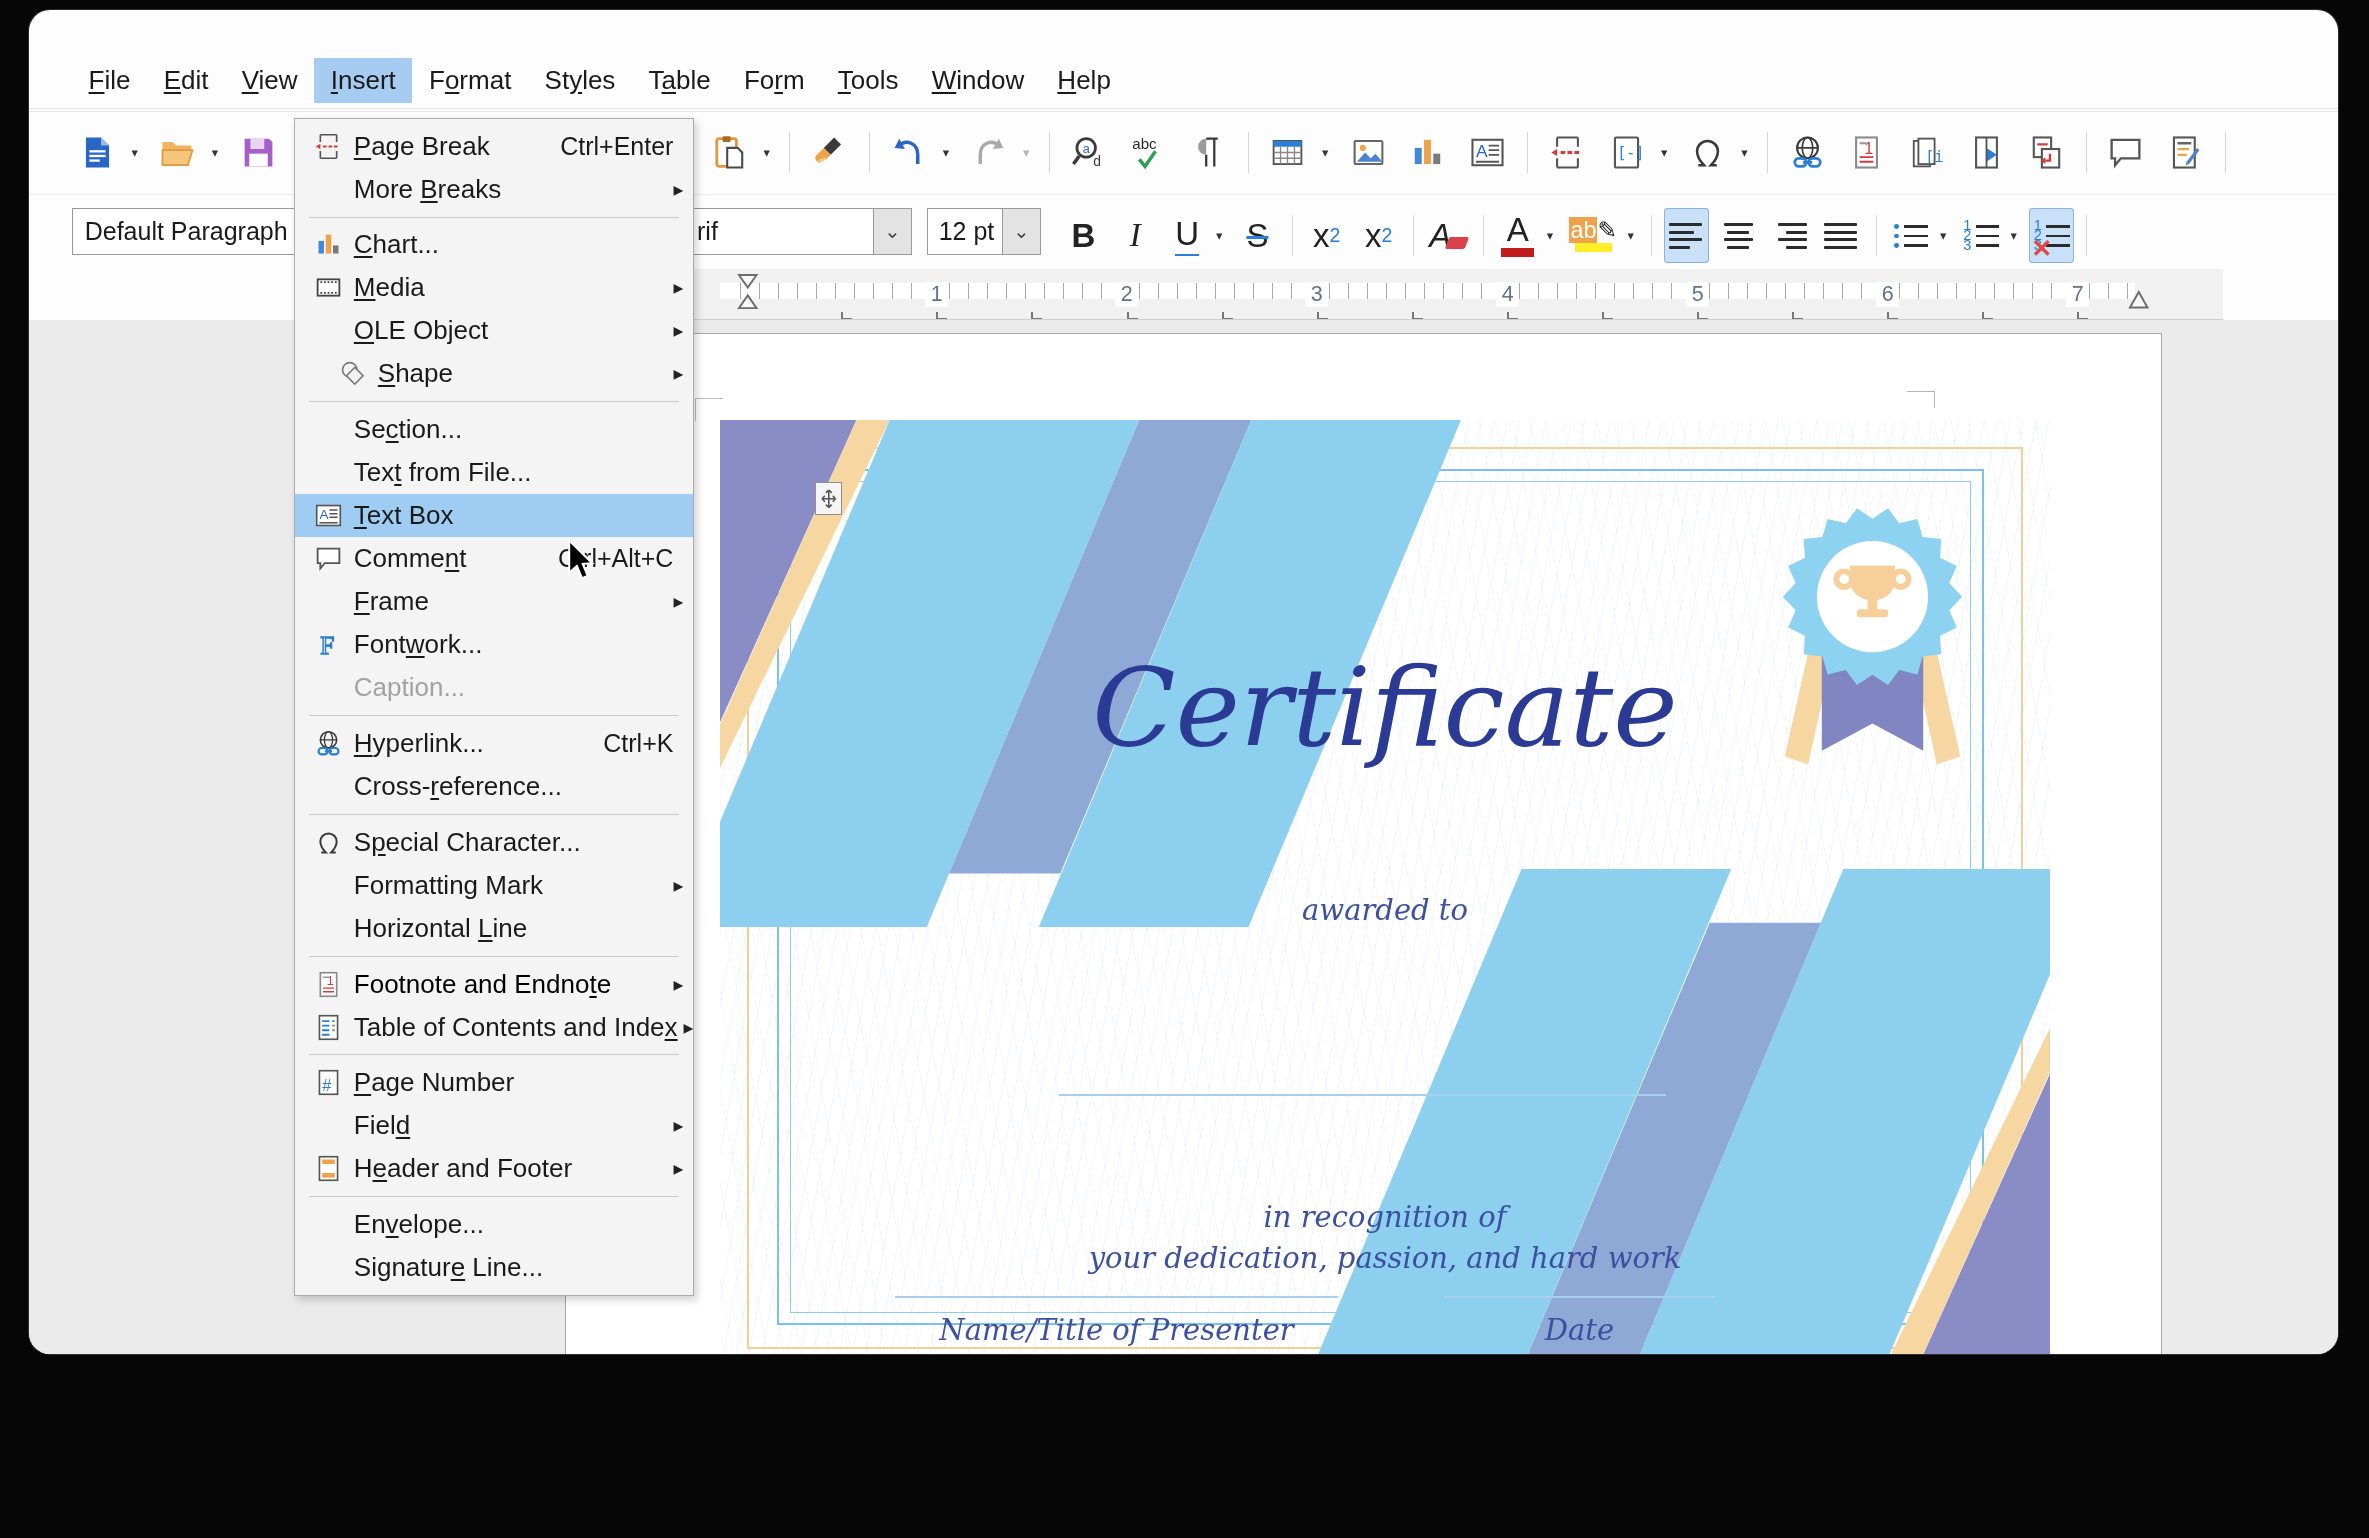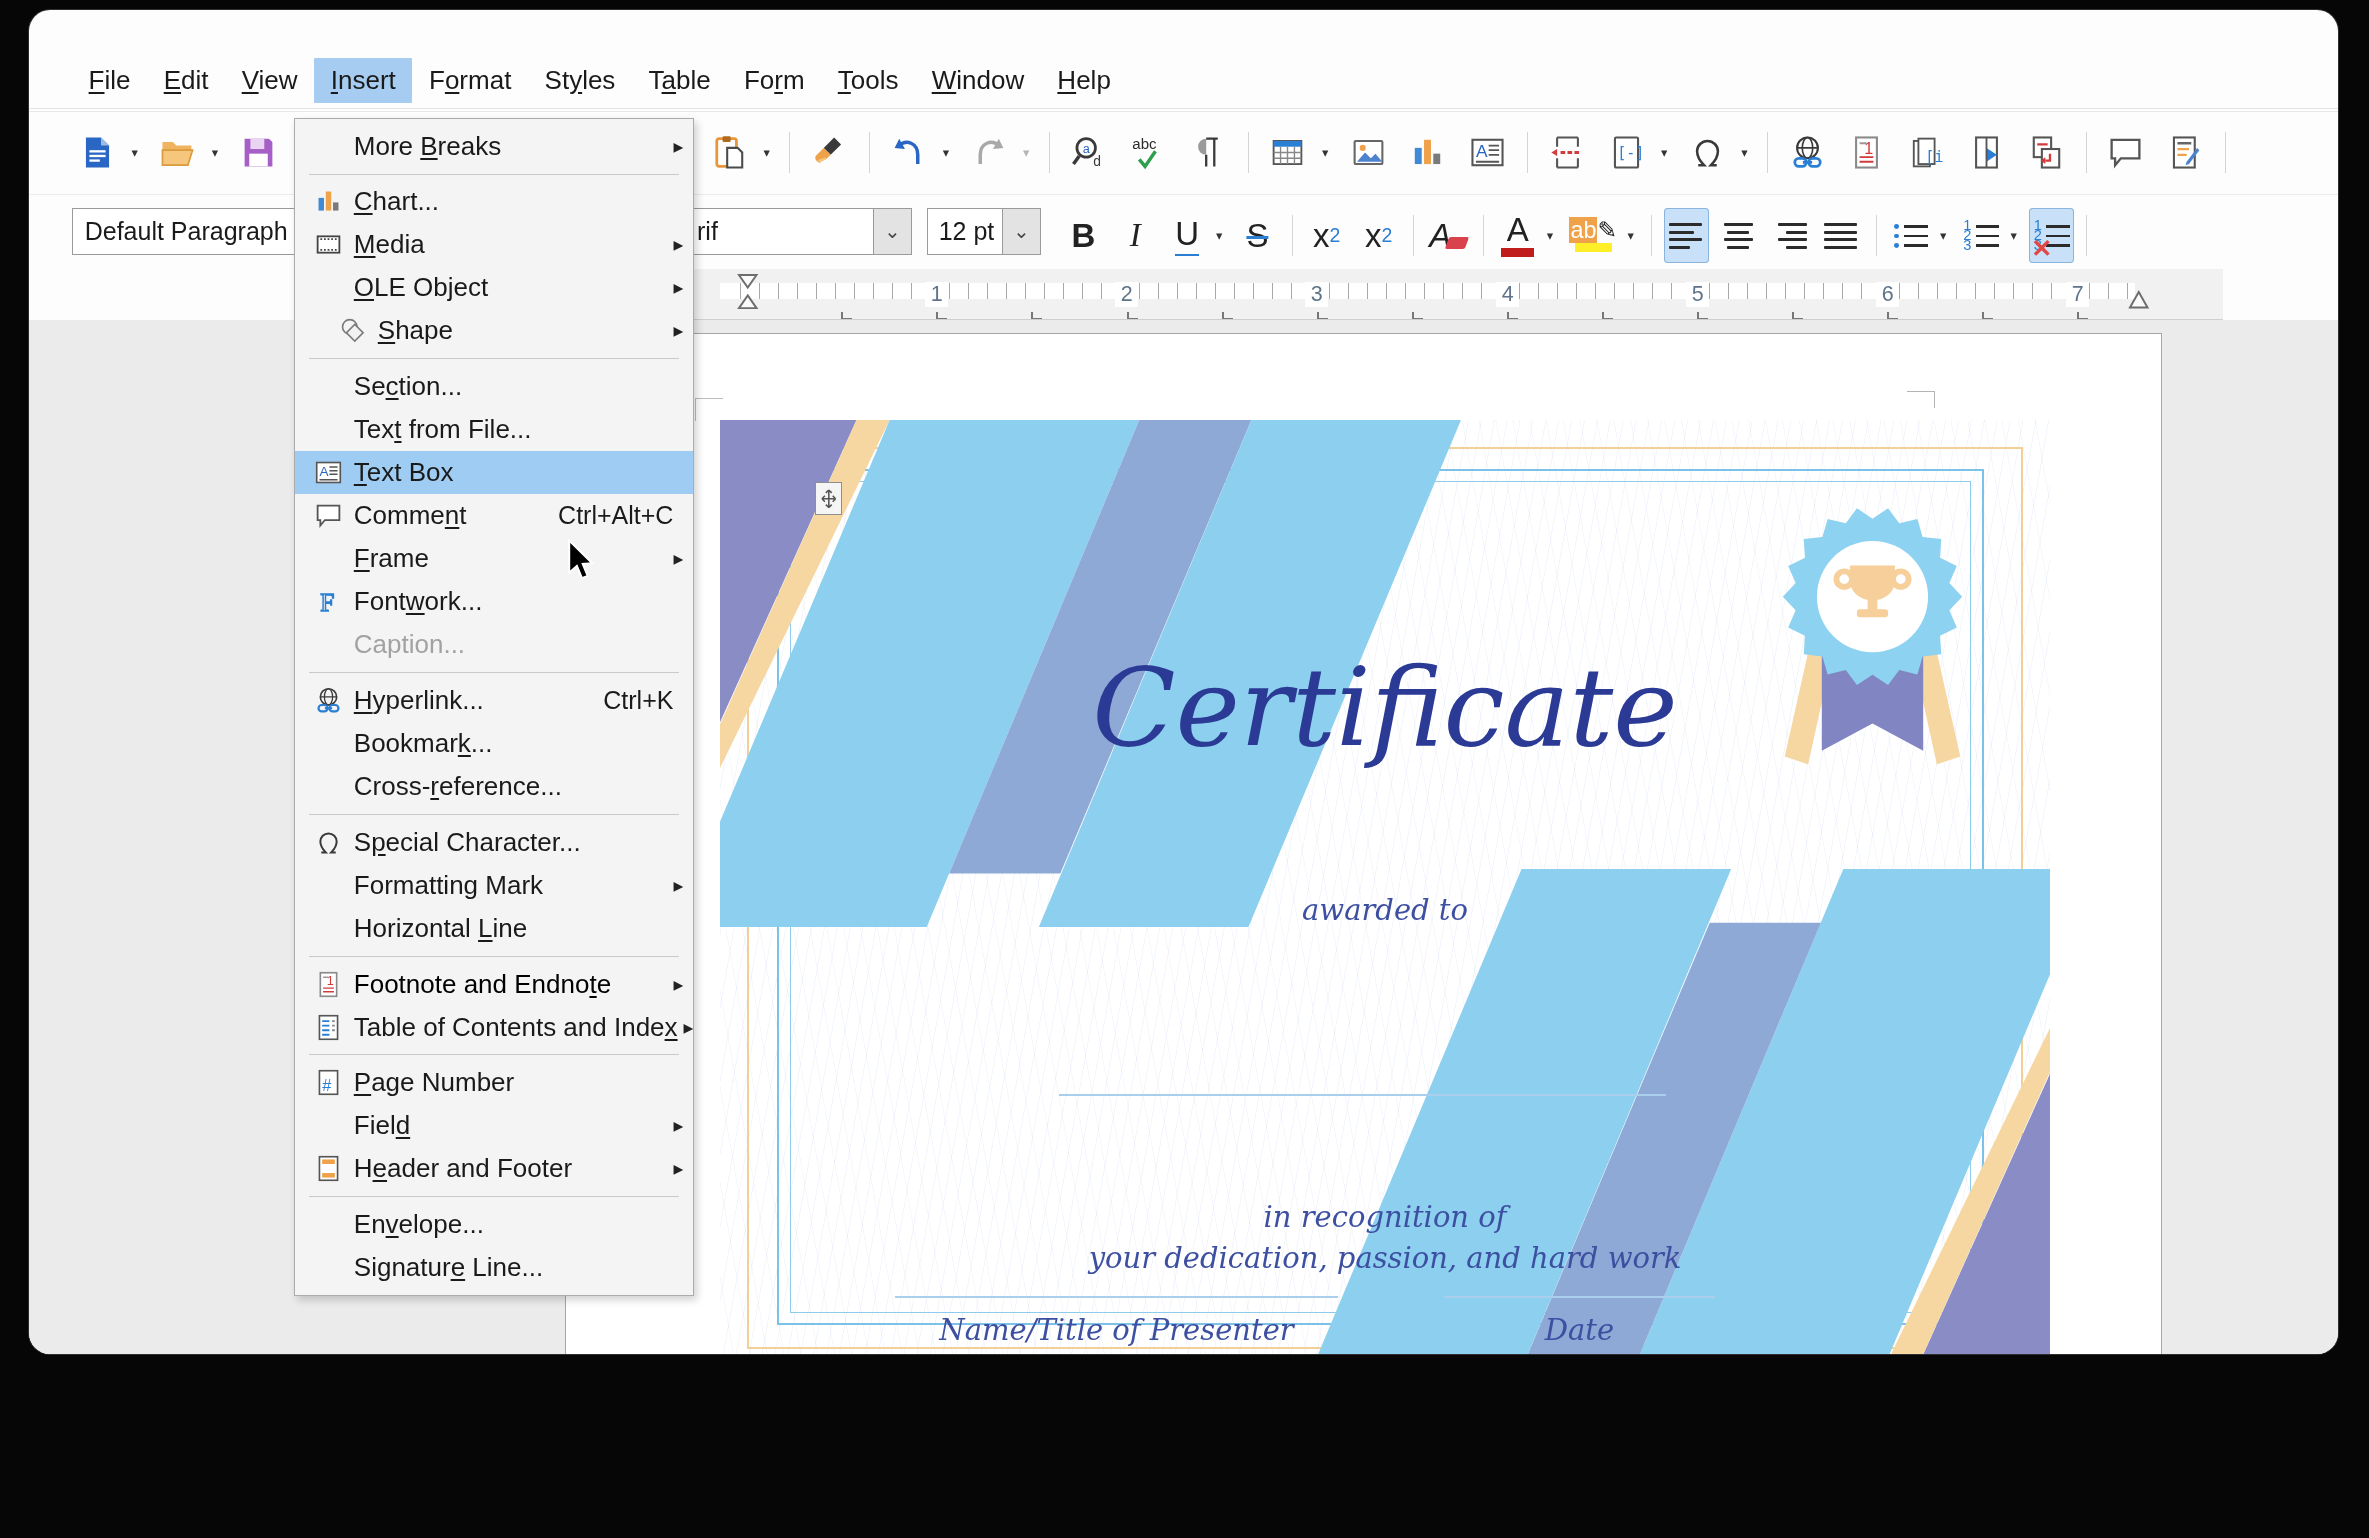--- a/index.html
+++ b/index.html
@@ -492,20 +492,31 @@
             <path d="M9 2 V20 M2 11 H16 M9 2 L6 5 M9 2 L12 5 M9 20 L6 17 M9 20 L12 17 M2 11 L5 8 M2 11 L5 14 M16 11 L13 8 M16 11 L13 14" stroke="#555" stroke-width="1.6" fill="none"></path>
           </svg>
       </div>
 
       <div class="abs" style="left:1361px;top:1022px;width:13.7px;height:13.7px;background:#fff;border:2px solid #8a8a8a;box-sizing:border-box;"></div>
     </div>
   </div>
 
   <div id="insertmenu" class="abs" style="left:265px;top:108px;width:400px;background:#f4f4f4;border:1px solid #ababab;box-shadow:2.9px 3.9px 7.8px rgba(0,0,0,0.18);padding:5.9px 0;box-sizing:border-box;z-index:50;">
       <div style="display: flex; align-items: center; height: 43px; padding: 0px 9.8px 0px 7.8px;">
+        <span style="width: 51px; display: flex; justify-content: center; align-items: center; flex: 0 0 auto;">
+          <svg viewBox="0 0 32 32" width="29" height="29">
+            <path d="M7 3 h18 M7 3 v8 M25 3 v8 M7 29 h18 M7 29 v-8 M25 29 v-8" stroke="#555" stroke-width="1.8" fill="none"></path>
+            <path d="M10 16 h4 M16 16 h4 M22 16 h4" stroke="#d23b3b" stroke-width="2.4"></path>
+            <path d="M2 16 l5 -3 v6 z" fill="#d23b3b"></path>
+          </svg>
+        </span>
+        <span style="font-size: 26px; color: rgb(26, 26, 26); flex: 1 1 0%; white-space: nowrap;"><span class="mn">P</span>age Break</span>
+        <span style="font-size: 25px; color: rgb(26, 26, 26); margin-right: 9.8px;">Ctrl+Enter</span>
+      </div>
+      <div style="display: flex; align-items: center; height: 43px; padding: 0px 9.8px 0px 7.8px;">
         <span style="width: 51px; display: flex; justify-content: center; align-items: center; flex: 0 0 auto;"></span>
         <span style="font-size: 26px; color: rgb(26, 26, 26); flex: 1 1 0%; white-space: nowrap;">More <span class="mn">B</span>reaks</span>
         <span style="font-size: 19.5px; color: rgb(34, 34, 34); margin-left: 5.9px;">▸</span>
       </div>
       <div style="height: 1px; background: rgb(201, 201, 201); margin: 5.9px 13.7px;"></div>
       <div style="display: flex; align-items: center; height: 43px; padding: 0px 9.8px 0px 7.8px;">
         <span style="width: 51px; display: flex; justify-content: center; align-items: center; flex: 0 0 auto;">
           <svg viewBox="0 0 32 32" width="29" height="29">
             <rect x="5" y="12" width="6" height="14" fill="#3f89d6"></rect>
             <rect x="13" y="5" width="6" height="21" fill="#f0a24a"></rect>
@@ -594,24 +605,20 @@
             <rect x="5" y="21" width="10" height="7" rx="3.5" fill="none" stroke="#2a7fd4" stroke-width="2.4"></rect>
             <rect x="17" y="21" width="10" height="7" rx="3.5" fill="none" stroke="#2a7fd4" stroke-width="2.4"></rect>
             <path d="M12 24.5 h8" stroke="#2a7fd4" stroke-width="2.4"></path>
           </svg>
         </span>
         <span style="font-size: 26px; color: rgb(26, 26, 26); flex: 1 1 0%; white-space: nowrap;"><span class="mn">H</span>yperlink...</span>
         <span style="font-size: 25px; color: rgb(26, 26, 26); margin-right: 9.8px;">Ctrl+K</span>
       </div>
       <div style="display: flex; align-items: center; height: 43px; padding: 0px 9.8px 0px 7.8px;">
         <span style="width: 51px; display: flex; justify-content: center; align-items: center; flex: 0 0 auto;"></span>
-        <span style="font-size: 26px; color: rgb(26, 26, 26); flex: 1 1 0%; white-space: nowrap;">Bookmar<span class="mn">k</span>...</span>
-      </div>
-      <div style="display: flex; align-items: center; height: 43px; padding: 0px 9.8px 0px 7.8px;">
-        <span style="width: 51px; display: flex; justify-content: center; align-items: center; flex: 0 0 auto;"></span>
         <span style="font-size: 26px; color: rgb(26, 26, 26); flex: 1 1 0%; white-space: nowrap;">Cross-<span class="mn">r</span>eference...</span>
       </div>
       <div style="height: 1px; background: rgb(201, 201, 201); margin: 5.9px 13.7px;"></div>
       <div style="display: flex; align-items: center; height: 43px; padding: 0px 9.8px 0px 7.8px;">
         <span style="width: 51px; display: flex; justify-content: center; align-items: center; flex: 0 0 auto;">
           <svg viewBox="0 0 32 32" width="29" height="29">
             <path d="M8 27 H13 C9 23 7 20 7 15 A9 9 0 0 1 25 15 C25 20 23 23 19 27 H24" fill="none" stroke="#3a3a3a" stroke-width="2.2"></path>
           </svg>
         </span>
         <span style="font-size: 26px; color: rgb(26, 26, 26); flex: 1 1 0%; white-space: nowrap;">S<span class="mn">p</span>ecial Character...</span>

